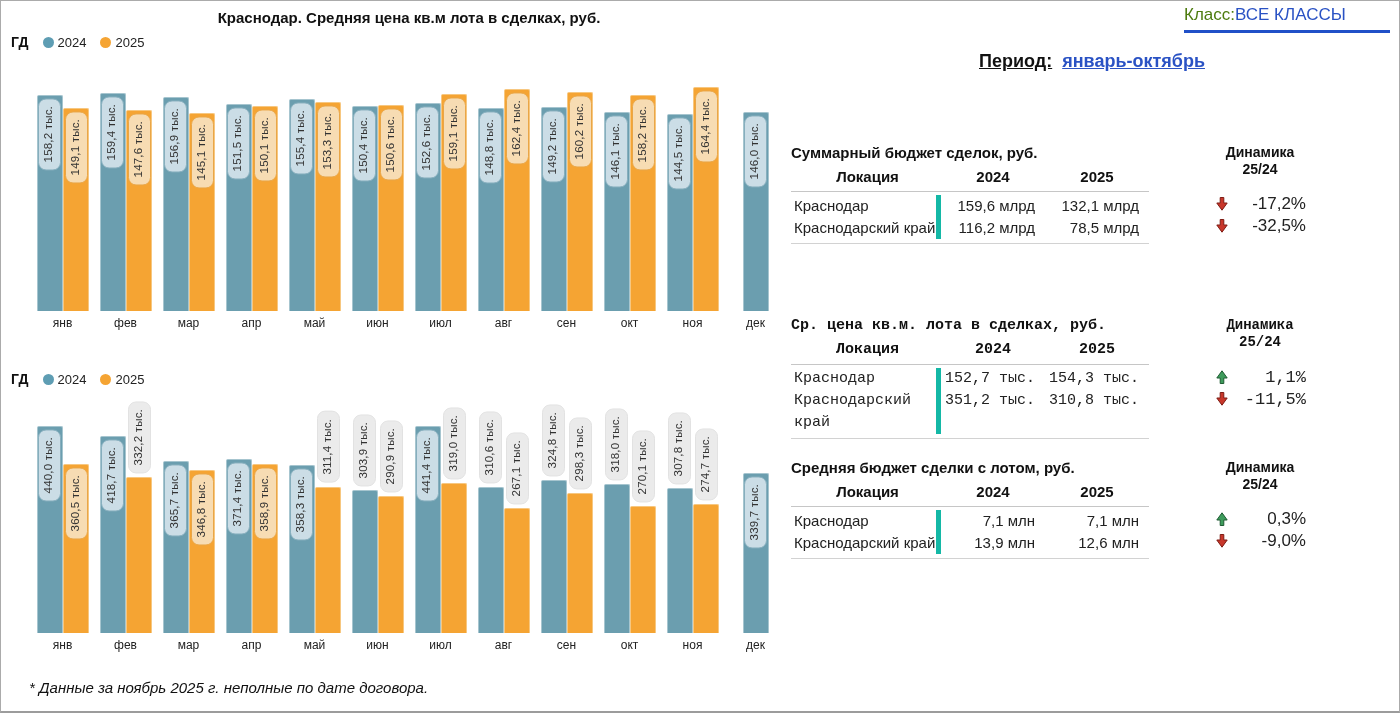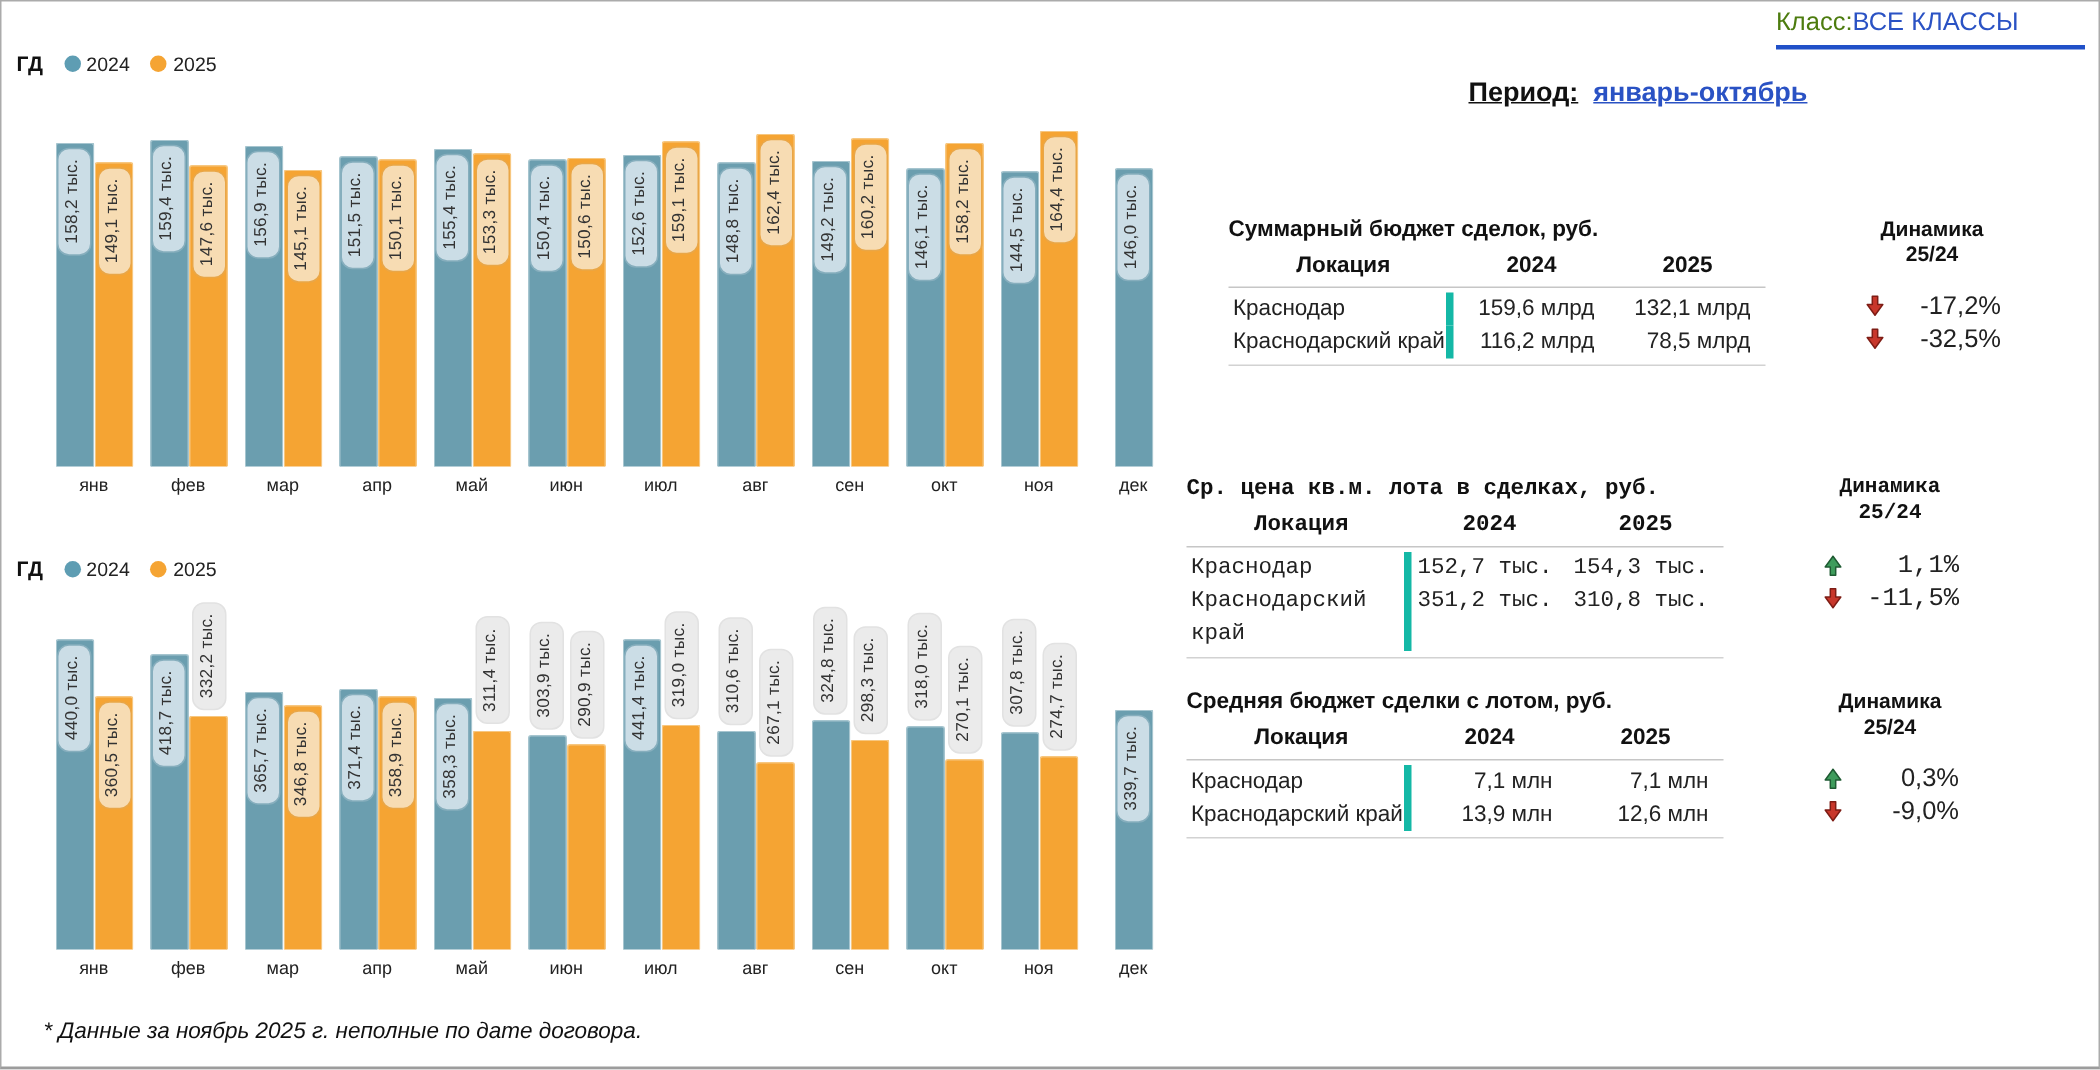--- a/index.html
+++ b/index.html
@@ -44,21 +44,21 @@
              display:flex;white-space:nowrap;}
   .class-label{color:#4d7c0f;}
   .class-value{color:#2A52C4;}
   .class-rule{position:absolute;left:1183px;top:29px;width:206px;height:3px;background:#2050C8;}
   .period-line{position:absolute;left:978px;top:50px;font-size:18px;font-weight:bold;white-space:nowrap;}
   .period-label{color:#111;text-decoration:underline;}
   .period-value{color:#2A52C4;text-decoration:underline;margin-left:10px;}
 
   
   .stat{position:absolute;left:790px;width:515px;}
-  #stat0{top:143px;margin-left:28px;} #stat1{top:316px;font-family:Liberation Mono, monospace;} #stat2{top:458px;}
+  #stat0{top:143px;} #stat1{top:316px;font-family:Liberation Mono, monospace;} #stat2{top:458px;}
   .stat-title{font-size:15px;font-weight:bold;color:#111;margin:0 0 7px 0;}
   .stat-grid{width:358px;font-size:15px;}
   .stat-head{display:grid;grid-template-columns:150px 104px 104px;
              border-bottom:1px solid #c6c6c6;padding-bottom:6px;}
   .stat-head .h{font-weight:bold;color:#111;}
   .stat-head .loc{padding-left:3px;text-align:center;}
   .stat-head .yr{text-align:center;}
   .stat-rows{border-bottom:1px solid #d2d2d2;padding:3px 0 4px 0;}
   .trow{display:grid;grid-template-columns:150px 104px 104px;line-height:22px;color:#222;}
   .trow .loc{padding-left:3px;border-right:5px solid #14b8a6;}
@@ -70,20 +70,21 @@
   .drow svg{flex:0 0 auto;}
   .drow .pct{text-align:right;}
 
   .footnote{position:absolute;left:28px;top:678px;font-size:15px;font-style:italic;color:#111;}
 </style>
 </head>
 <body>
 
 <div class="page">
 
+  <div class="chart-title" id="chart1-title">Краснодар. Средняя цена кв.м лота в сделках, руб.</div>
   <div class="legend" id="chart1-legend">
     <span class="lg-prefix">ГД</span>
     <span class="lg-item">
       <i class="dot d0"></i>
       <span>2024</span>
     </span>
     <span class="lg-item">
       <i class="dot d1"></i>
       <span>2025</span>
     </span>

